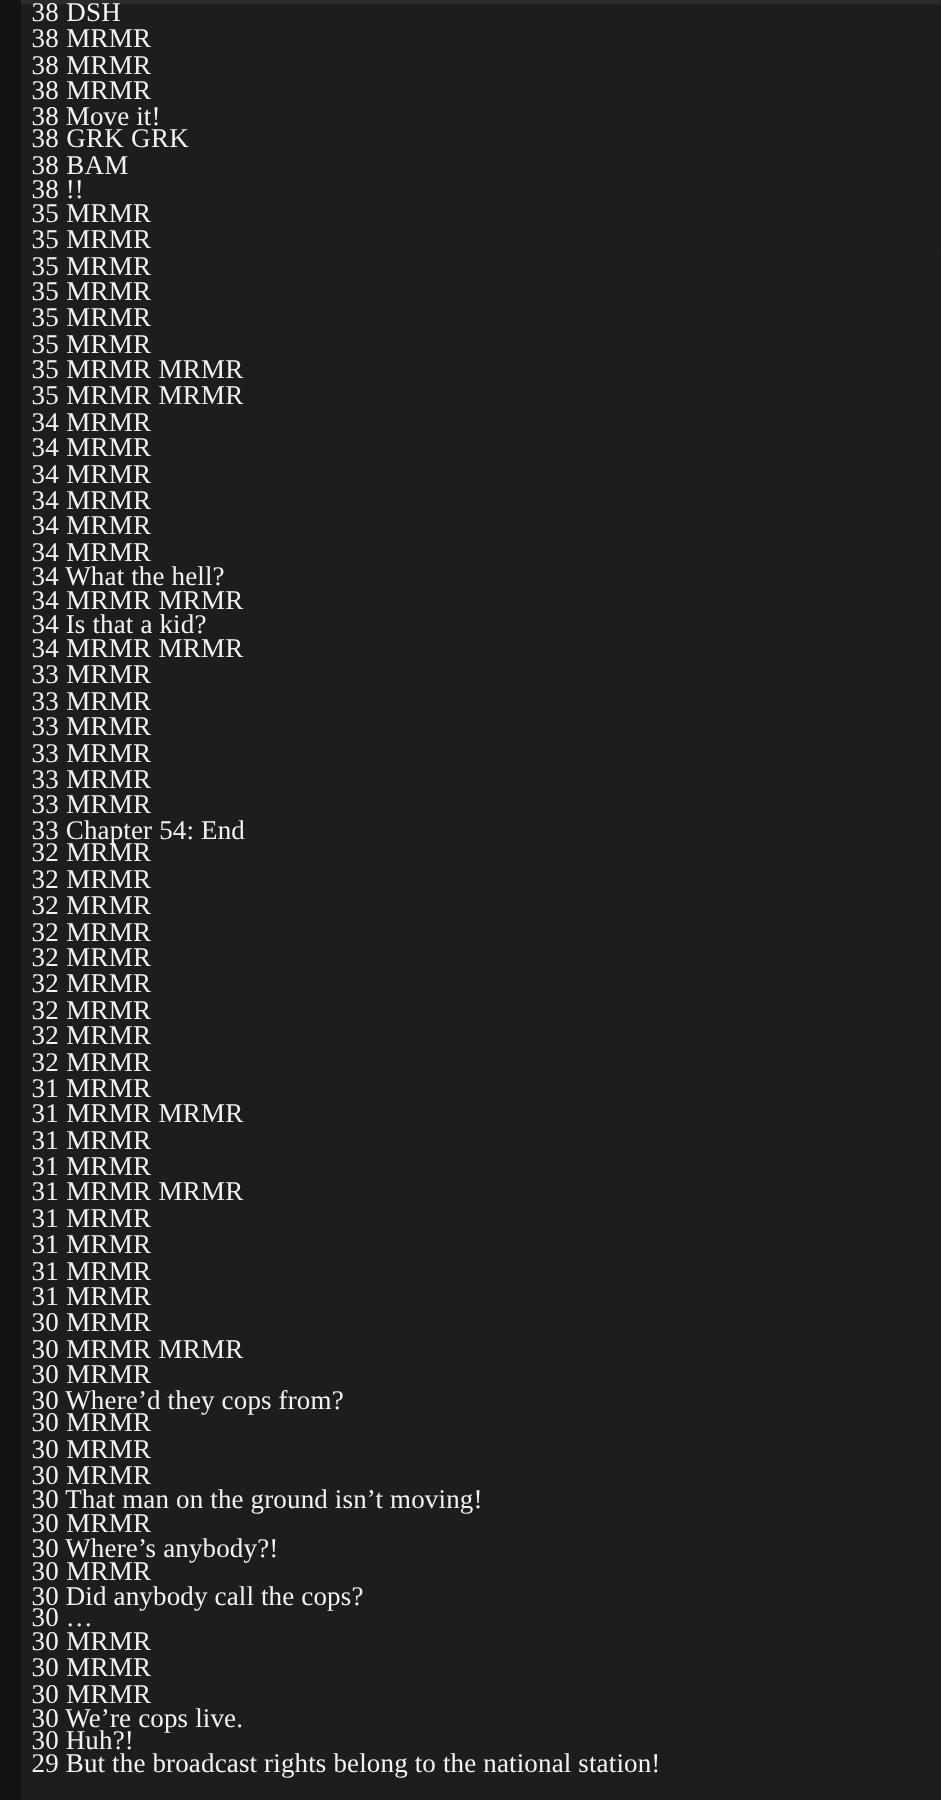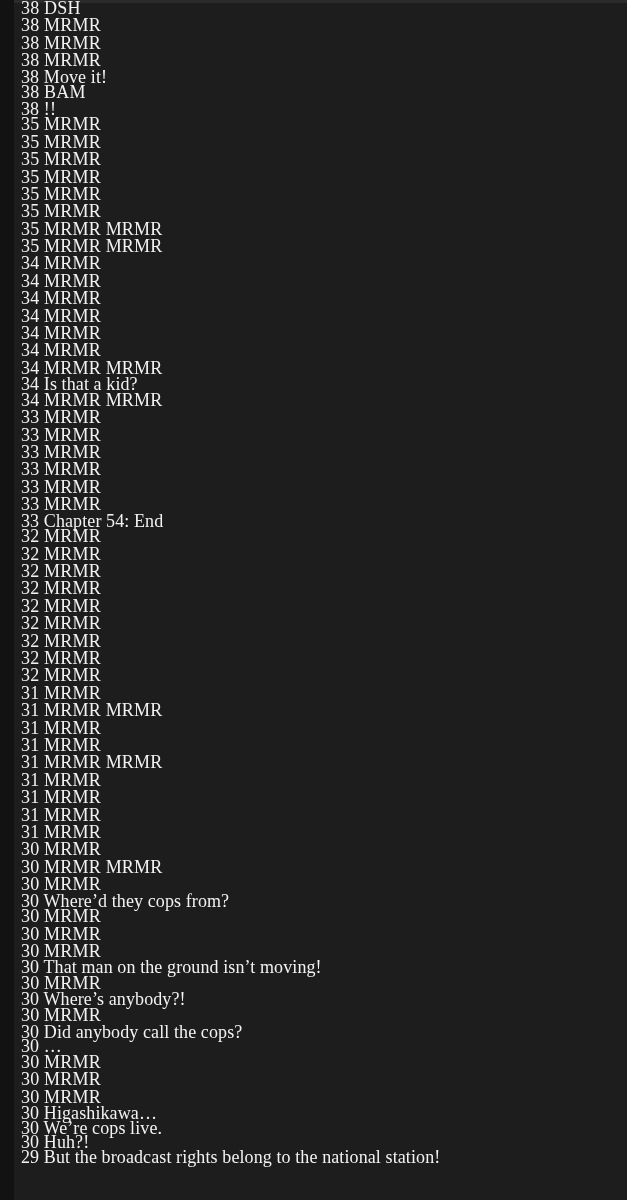--- a/index.html
+++ b/index.html
@@ -57,36 +57,38 @@
 <body style="--bg: #1d1d1d; --left-strip: #121212; --top-strip: #2b2b2b; --text: #f2f2f2;">
 
 <div class="top-strip"></div>
 <div class="left-strip"></div>
 <div class="transcript">
     <div class="line large"><span>38</span> <span>DSH</span></div>
     <div class="line large"><span>38</span> <span>MRMR</span></div>
     <div class="line large"><span>38</span> <span>MRMR</span></div>
     <div class="line large"><span>38</span> <span>MRMR</span></div>
     <div class="line small"><span>38</span> <span>Move it!</span></div>
+    <div class="line large"><span>38</span> <span>GRK GRK</span></div>
     <div class="line large"><span>38</span> <span>BAM</span></div>
     <div class="line small"><span>38</span> <span>!!</span></div>
     <div class="line large"><span>35</span> <span>MRMR</span></div>
     <div class="line large"><span>35</span> <span>MRMR</span></div>
     <div class="line large"><span>35</span> <span>MRMR</span></div>
     <div class="line large"><span>35</span> <span>MRMR</span></div>
     <div class="line large"><span>35</span> <span>MRMR</span></div>
     <div class="line large"><span>35</span> <span>MRMR</span></div>
     <div class="line large"><span>35</span> <span>MRMR MRMR</span></div>
     <div class="line large"><span>35</span> <span>MRMR MRMR</span></div>
     <div class="line large"><span>34</span> <span>MRMR</span></div>
     <div class="line large"><span>34</span> <span>MRMR</span></div>
     <div class="line large"><span>34</span> <span>MRMR</span></div>
     <div class="line large"><span>34</span> <span>MRMR</span></div>
     <div class="line large"><span>34</span> <span>MRMR</span></div>
     <div class="line large"><span>34</span> <span>MRMR</span></div>
+    <div class="line small"><span>34</span> <span>What the hell?</span></div>
     <div class="line large"><span>34</span> <span>MRMR MRMR</span></div>
     <div class="line small"><span>34</span> <span>Is that a kid?</span></div>
     <div class="line large"><span>34</span> <span>MRMR MRMR</span></div>
     <div class="line large"><span>33</span> <span>MRMR</span></div>
     <div class="line large"><span>33</span> <span>MRMR</span></div>
     <div class="line large"><span>33</span> <span>MRMR</span></div>
     <div class="line large"><span>33</span> <span>MRMR</span></div>
     <div class="line large"><span>33</span> <span>MRMR</span></div>
     <div class="line large"><span>33</span> <span>MRMR</span></div>
     <div class="line small"><span>33</span> <span>Chapter 54: End</span></div>
@@ -117,17 +119,16 @@
     <div class="line large"><span>30</span> <span>MRMR</span></div>
     <div class="line small"><span>30</span> <span>That man on the ground isn’t moving!</span></div>
     <div class="line large"><span>30</span> <span>MRMR</span></div>
     <div class="line small"><span>30</span> <span>Where’s anybody?!</span></div>
     <div class="line large"><span>30</span> <span>MRMR</span></div>
     <div class="line small"><span>30</span> <span>Did anybody call the cops?</span></div>
     <div class="line small"><span>30</span> <span>…</span></div>
     <div class="line large"><span>30</span> <span>MRMR</span></div>
     <div class="line large"><span>30</span> <span>MRMR</span></div>
     <div class="line large"><span>30</span> <span>MRMR</span></div>
-    <div class="line small"><span>30</span> <span>Higashikawa…</span></div>
     <div class="line small"><span>30</span> <span>We’re cops live.</span></div>
     <div class="line small"><span>30</span> <span>Huh?!</span></div>
     <div class="line small"><span>29</span> <span>But the broadcast rights belong to the national station!</span></div>
   </div>
 
 </body></html>

